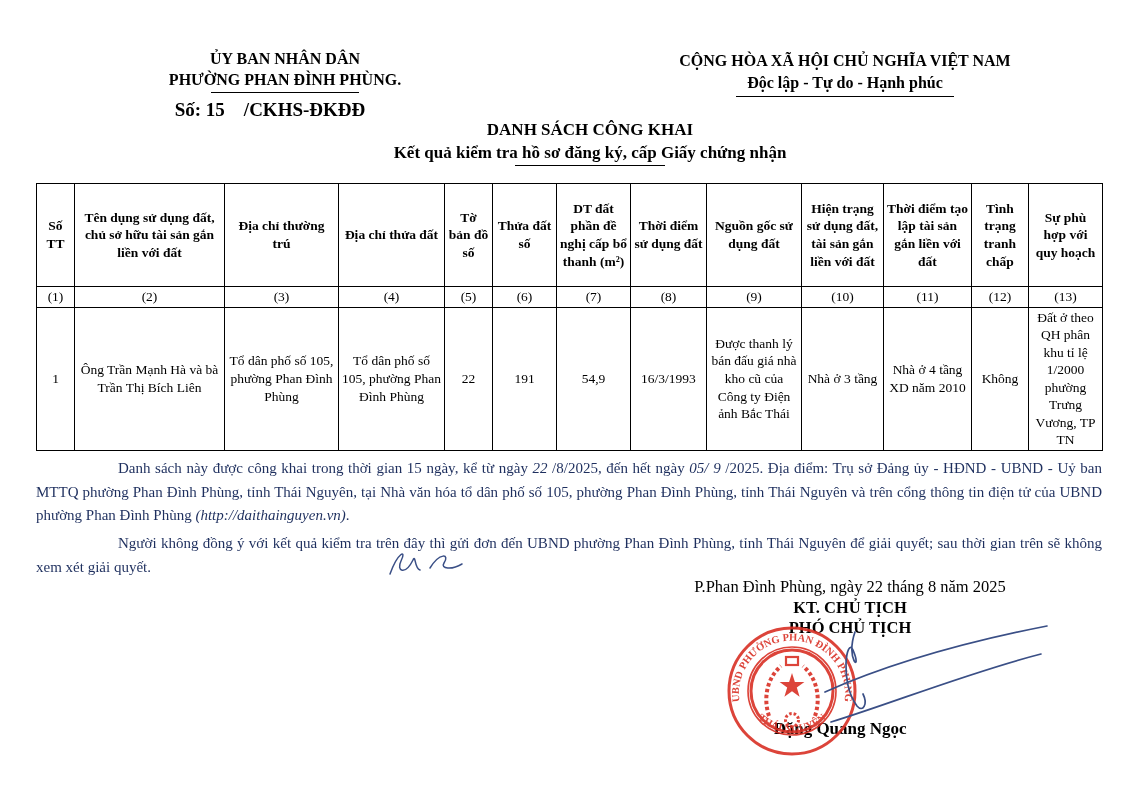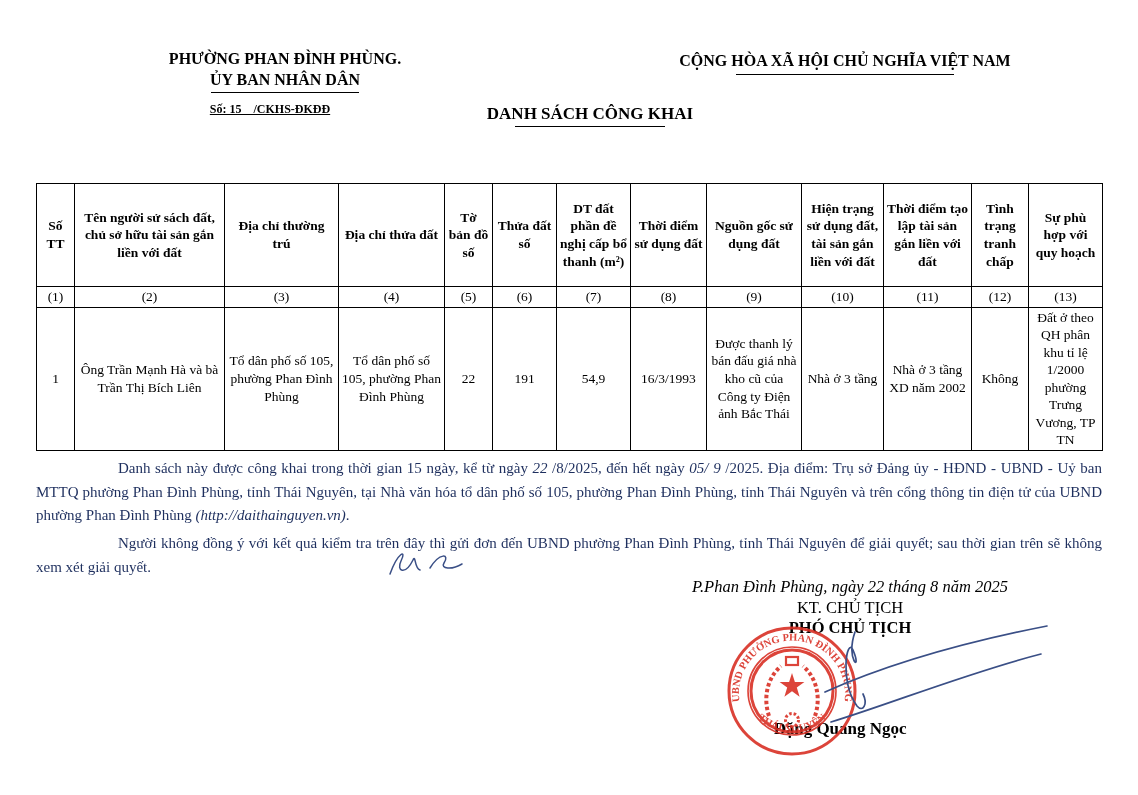--- a/index.html
+++ b/index.html
@@ -16,70 +16,72 @@
   }
   .abs{position:absolute;}
   .ctr{text-align:center;}
 
   
   .hdr-left{left:95px;top:48px;width:380px;font-size:16px;font-weight:bold;line-height:21px;}
   .hdr-right{left:645px;top:50px;width:400px;font-size:16px;font-weight:bold;line-height:22px;}
   .rule{height:0;border-top:1.5px solid #000;margin:2px auto 0 auto;}
   .rule-left{width:148px;}
   .rule-right{width:218px;}
-  .doc-number{font-weight:bold;font-size:12px;margin-top:6px;margin-right:30px;text-decoration:underline;}
+  .doc-number{font-weight:bold;font-size:19px;margin-top:6px;margin-right:30px;}
 
   
-  .title-block{left:340px;top:102px;width:500px;font-size:17px;font-weight:bold;line-height:23px;}
+  .title-block{left:340px;top:118px;width:500px;font-size:17px;font-weight:bold;line-height:23px;}
   .rule-title{width:150px;border-top:1.5px solid #000;margin-top:1px;}
 
   
   .tbl-wrap{left:36px;top:183px;width:1066px;}
   table{border-collapse:collapse;table-layout:fixed;width:1066px;}
   td{border:1.3px solid #000;padding:1px 3px;text-align:center;vertical-align:middle;
      font-size:13.5px;line-height:1.3;word-wrap:break-word;}
   tr.head td{font-weight:bold;height:100px;}
   tr.idx td{height:17px;}
   tr.data td{height:128px;}
 
   
   .para{left:36px;width:1066px;font-size:15px;line-height:23.5px;
         text-align:justify;color:var(--body-navy);}
   .p1{top:457px;text-indent:82px;}
   .p2{top:532px;text-indent:82px;width:1066px;}
   .ital{font-style:italic;}
 
   
-  .sig-date{left:650px;top:577px;width:400px;font-size:16.5px;font-style:italic;text-align:center;}
-  .sig-title1{left:650px;top:598px;width:400px;font-size:16.5px;font-weight:normal;text-align:center;}
+  .sig-date{left:650px;top:577px;width:400px;font-size:16.5px;text-align:center;}
+  .sig-title1{left:650px;top:598px;width:400px;font-size:16.5px;font-weight:bold;text-align:center;}
   .sig-title2{left:650px;top:618px;width:400px;font-size:16.5px;font-weight:bold;text-align:center;}
   .sig-name{left:650px;top:719px;width:380px;font-size:17px;font-weight:bold;text-align:center;z-index:1;}
   .stamp{left:725px;top:624px;width:134px;height:134px;z-index:2;opacity:.9;}
   .sig-ink{left:795px;top:610px;width:260px;height:130px;z-index:3;}
   .initials-ink{left:380px;top:544px;width:90px;height:40px;}
 </style>
 </head>
 <body>
 
 <div class="doc">
 
   <div class="abs ctr hdr-left">
+    <div>ỦY BAN NHÂN DÂN</div>
     <div>PHƯỜNG PHAN ĐÌNH PHÙNG.</div>
-    <div>ỦY BAN NHÂN DÂN</div>
     <div class="rule rule-left"></div>
     <div class="doc-number">Số: 15&nbsp;&nbsp;&nbsp;&nbsp;/CKHS-ĐKĐĐ</div>
   </div>
 
   <div class="abs ctr hdr-right">
     <div>CỘNG HÒA XÃ HỘI CHỦ NGHĨA VIỆT NAM</div>
+    <div>Độc lập - Tự do - Hạnh phúc</div>
     <div class="rule rule-right"></div>
   </div>
 
   <div class="abs ctr title-block">
     <div>DANH SÁCH CÔNG KHAI</div>
+    <div>Kết quả kiểm tra hồ sơ đăng ký, cấp Giấy chứng nhận</div>
     <div class="rule rule-title"></div>
   </div>
 
   <div class="abs tbl-wrap">
     <table>
       <colgroup>
         <col style="width:38px">
           <col style="width:150px">
           <col style="width:114px">
           <col style="width:106px">
@@ -89,21 +91,21 @@
           <col style="width:76px">
         <col style="width:95px">
           <col style="width:82px">
           <col style="width:88px">
           <col style="width:57px">
         <col style="width:74px">
       </colgroup>
       <tbody>
           <tr class="head">
         <td>Số TT</td>
-        <td>Tên người sử sách đất, chủ sở hữu tài sản gắn liền  với đất</td>
+        <td>Tên dụng sử dụng đất, chủ sở hữu tài sản gắn liền  với đất</td>
         <td>Địa chỉ thường trú</td>
         <td>Địa chỉ thửa đất</td>
         <td>Tờ bản đồ số</td>
         <td>Thửa đất số</td>
         <td>DT đất phần đề nghị cấp bổ thanh (m²)</td>
         <td>Thời điểm sử dụng đất</td>
         <td>Nguồn gốc sử dụng đất</td>
         <td>Hiện trạng sử dụng đất, tài sản gắn liền với đất</td>
         <td>Thời điểm tạo lập tài sản gắn liền với đất</td>
         <td>Tình trạng tranh chấp</td>
@@ -128,21 +130,21 @@
         <td>1</td>
         <td>Ông Trần Mạnh Hà và bà Trần Thị Bích Liên</td>
         <td>Tổ dân phố số 105, phường Phan Đình Phùng</td>
         <td>Tổ dân phố số 105, phường Phan Đình Phùng</td>
         <td>22</td>
         <td>191</td>
         <td>54,9</td>
         <td>16/3/1993</td>
         <td>Được thanh lý bán đấu giá nhà kho cũ của Công ty Điện ảnh Bắc Thái</td>
         <td>Nhà ở 3 tầng</td>
-        <td>Nhà ở 3 tầng XD năm 2002</td>
+        <td>Nhà ở 4 tầng XD năm 2010</td>
         <td>Không</td>
         <td>Đất ở theo QH phân khu tỉ lệ 1/2000 phường Trưng Vương, TP TN</td>
       </tr>
     </tbody>
       </table>
   </div>
 
   <div class="abs para p1">
     <span>Danh sách này được công khai trong thời gian 15 ngày, kể từ ngày </span><span class="ital">22</span><span> /8/2025, đến hết ngày </span><span class="ital">05/ 9</span><span> /2025. Địa điểm: Trụ sở Đảng ủy - HĐND - UBND - Uỷ ban MTTQ phường Phan Đình Phùng, tỉnh Thái Nguyên, tại Nhà văn hóa tổ dân phố số 105, phường Phan Đình Phùng, tỉnh Thái Nguyên và trên cổng thông tin điện tử của UBND phường Phan Đình Phùng </span><span class="ital">(http://daithainguyen.vn)</span><span>.</span>
   </div>

